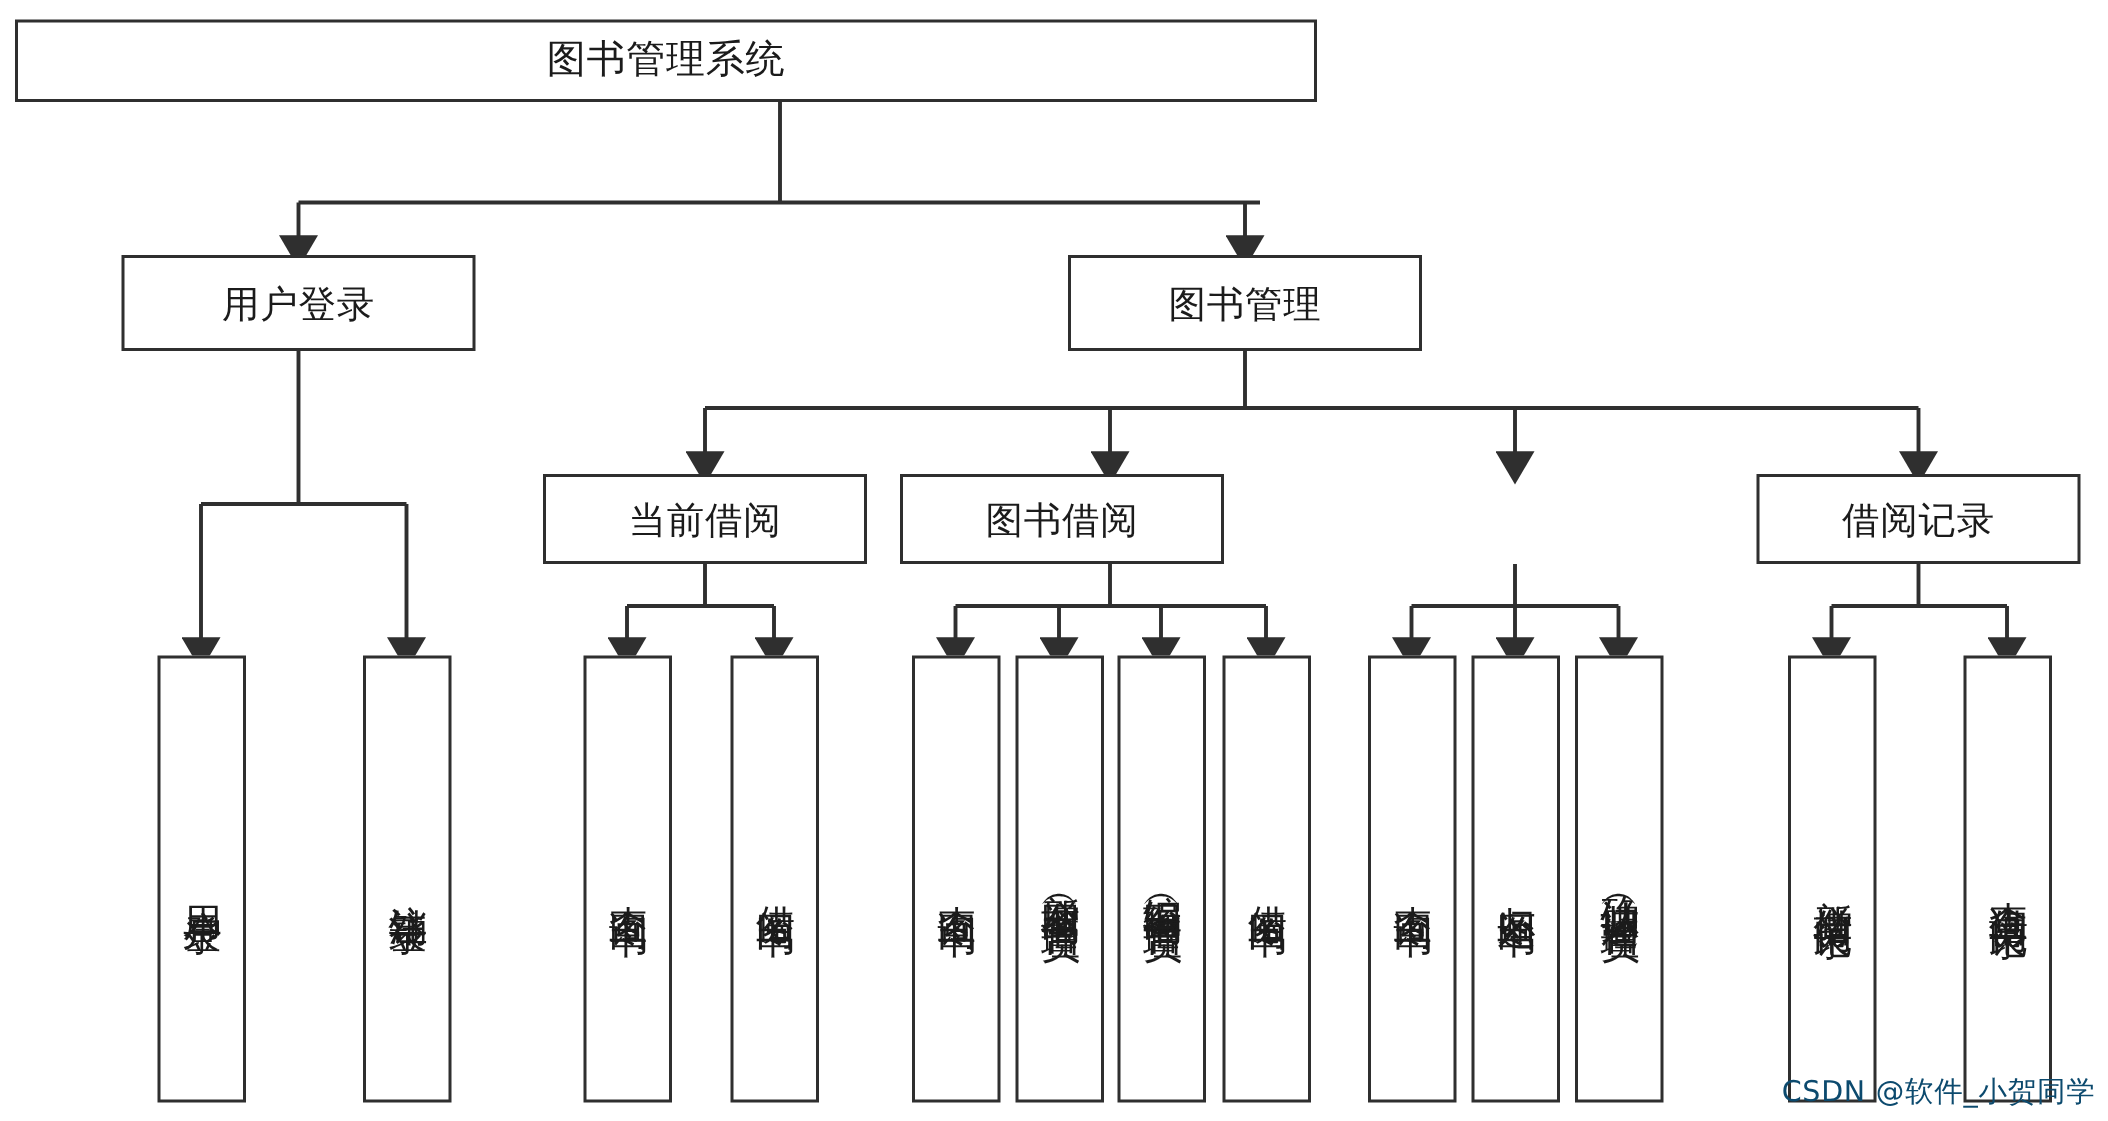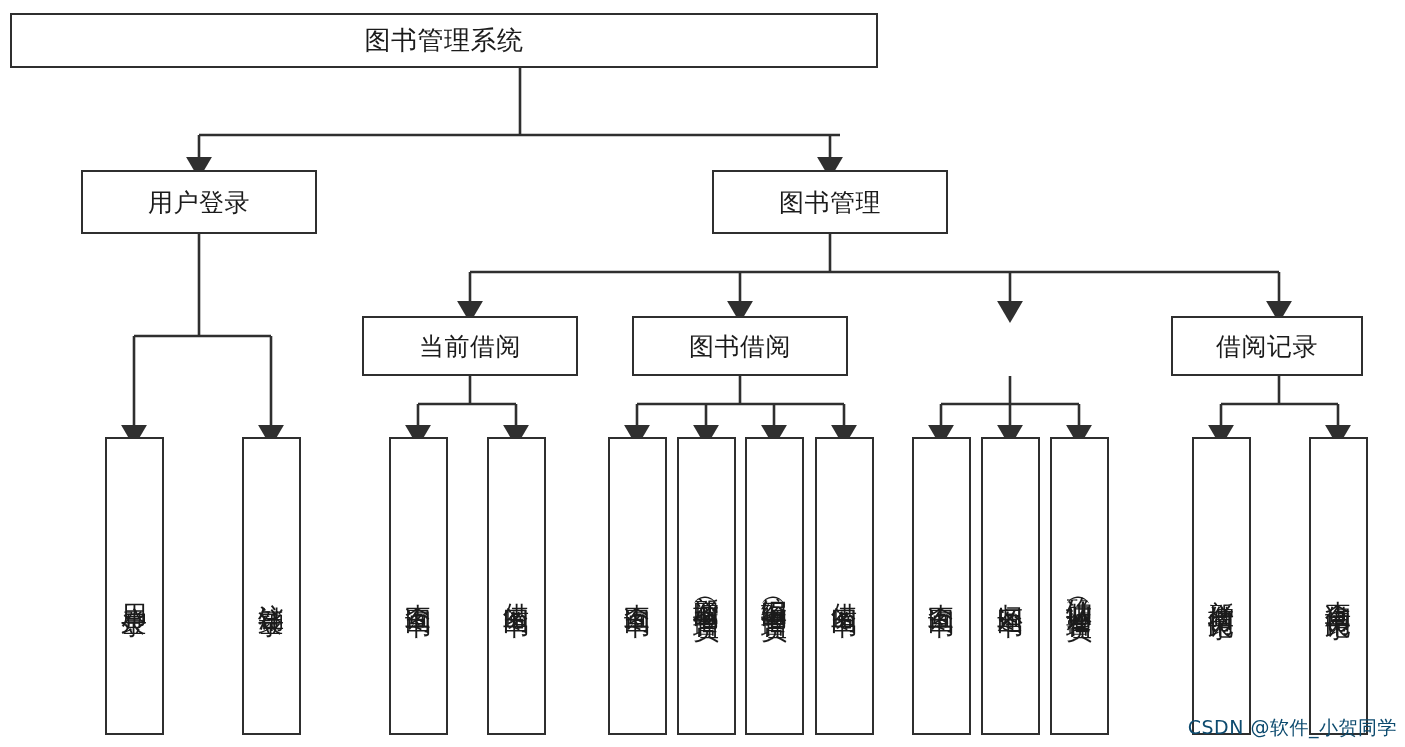--- a/index.html
+++ b/index.html
@@ -137,26 +137,26 @@
   </div>
 
   <div class="node horiz" style="left:712px; top:170px; width:236px; height:64px;">
     <span class="lbl">图书管理</span>
   </div>
 
   <div class="node horiz" style="left:362px; top:316px; width:216px; height:60px;">
     <span class="lbl">当前借阅</span>
   </div>
 
-  <div class="node horiz" style="left:632px; top:316px; width:216px; height:60px;">
+  <div class="node horiz" style="left:600px; top:316px; width:216px; height:60px;">
     <span class="lbl">图书借阅</span>
   </div>
 
 
-  <div class="node horiz" style="left:1171px; top:316px; width:192px; height:60px;">
+  <div class="node horiz" style="left:1171px; top:316px; width:216px; height:60px;">
     <span class="lbl">借阅记录</span>
   </div>
 
   <div class="node vert" style="left:105px; top:437px; width:59px; height:298px;">
     <span class="lbl">用户登录</span>
   </div>
 
   <div class="node vert" style="left:242px; top:437px; width:59px; height:298px;">
     <span class="lbl">注销登录</span>
   </div>

